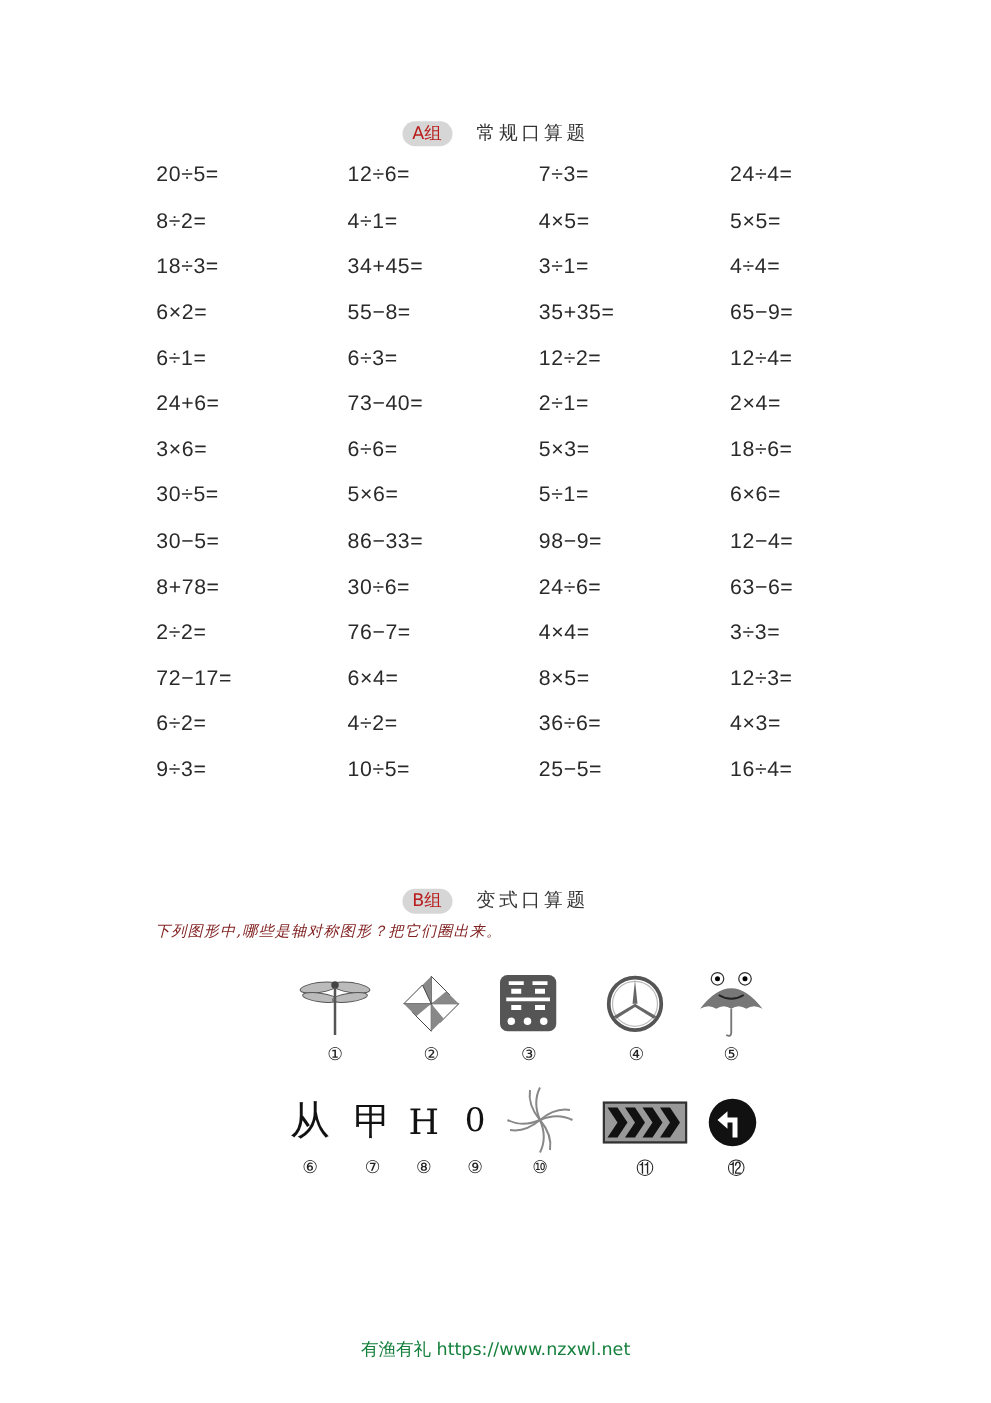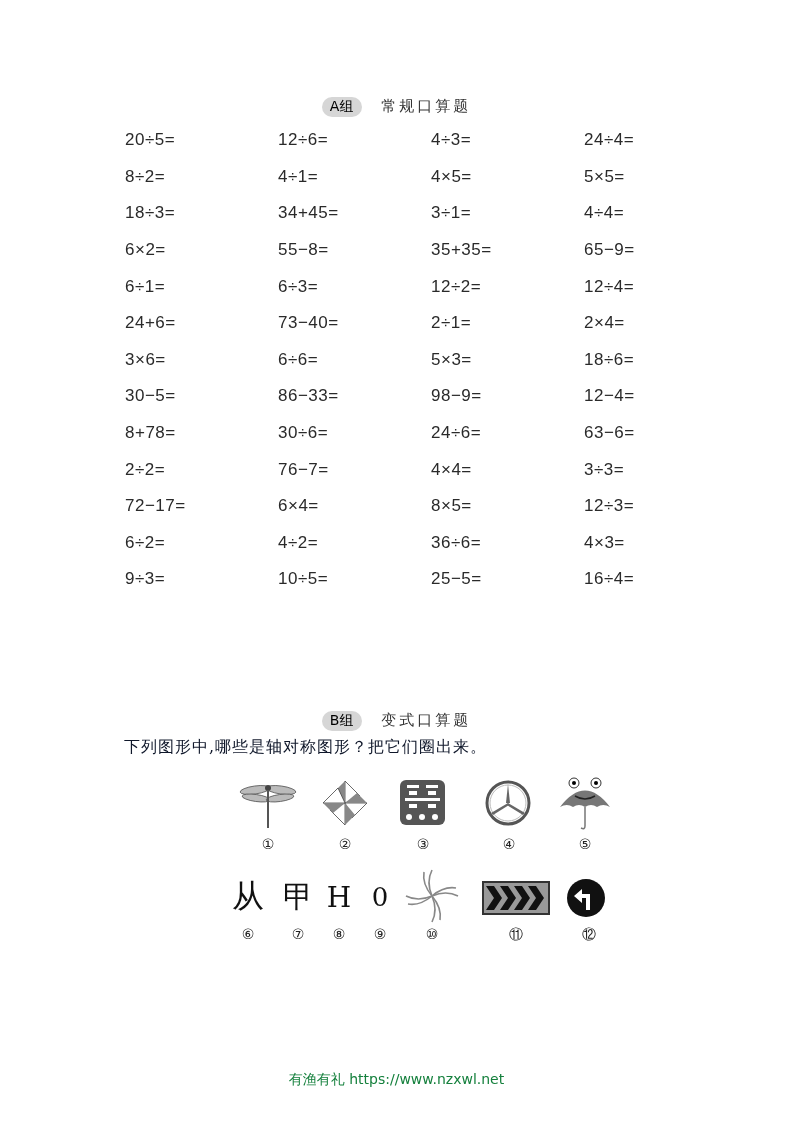--- a/index.html
+++ b/index.html
@@ -1,49 +1,49 @@
 <!DOCTYPE html>
 <html><head>
   <meta charset="utf-8">
   <style>
     html, body { margin: 0; padding: 0; background: #ffffff; }
     body { width: 793px; height: 1122px; position: relative; overflow: hidden;
            font-family: "DejaVu Sans", "Liberation Sans", sans-serif; color: #222; }
     .section-head { position: absolute; left: 0; width: 793px; text-align: center;
                     font-size: 15px; color: #333; }
     .badge { display: inline-block; background: #d6d6d6; border-radius: 11px;
-             padding: 1px 9px 1px 8px; margin-right: 14px; font-size: 14px; color: #000000; }
+             padding: 1px 9px 1px 8px; margin-right: 14px; font-size: 14px; color: #b91c1c; }
     .section-title { letter-spacing: 3px; font-family: Liberation Serif, serif; }
     .grid { position: absolute; left: 125px; top: 122px; width: 560px; }
     .row { height: 36.6px; display: flex; align-items: center; }
     .cell { width: 153px; font-family: "Liberation Sans", "DejaVu Sans", sans-serif;
             font-size: 17px; color: #2a2a2a; letter-spacing: 0.5px; }
     .cell:nth-child(4) { width: 100px; }
-    .question { position: absolute; left: 124px; top: 737px; font-size: 16px;
-                font-family: "DejaVu Serif", "Liberation Serif", serif; color: #0f172a; letter-spacing: 1px; }
+    .question { position: absolute; left: 124px; top: 737px; font-size: 12px;
+                font-family: "DejaVu Serif", "Liberation Serif", serif; color: #7f1d1d; letter-spacing: 1px; font-style: italic; }
     .fig { position: absolute; display: flex; align-items: center; justify-content: center; }
     .num { position: absolute; width: 24px; text-align: center; font-size: 14px; color: #222;
            font-family: "DejaVu Sans", sans-serif; }
     .glyph { font-family: "DejaVu Serif", "Liberation Serif", serif; color: #111; }
     .footer { position: absolute; top: 1071px; left: 0; width: 793px; text-align: center;
               font-size: 14px; color: #15803d; font-family: "DejaVu Sans", sans-serif; }
   </style>
 </head>
 <body>
 
 <div class="section-head" style="top:97px;">
   <span class="badge">A组</span>
   <span class="section-title">常规口算题</span>
 </div>
 
 <div class="grid" id="grid">
     <div class="row">
       <div class="cell">20÷5=</div>
       <div class="cell">12÷6=</div>
-      <div class="cell">4÷3=</div>
+      <div class="cell">7÷3=</div>
       <div class="cell">24÷4=</div>
     </div>
     <div class="row">
       <div class="cell">8÷2=</div>
       <div class="cell">4÷1=</div>
       <div class="cell">4×5=</div>
       <div class="cell">5×5=</div>
     </div>
     <div class="row">
       <div class="cell">18÷3=</div>
@@ -67,20 +67,26 @@
       <div class="cell">24+6=</div>
       <div class="cell">73−40=</div>
       <div class="cell">2÷1=</div>
       <div class="cell">2×4=</div>
     </div>
     <div class="row">
       <div class="cell">3×6=</div>
       <div class="cell">6÷6=</div>
       <div class="cell">5×3=</div>
       <div class="cell">18÷6=</div>
+    </div>
+    <div class="row">
+      <div class="cell">30÷5=</div>
+      <div class="cell">5×6=</div>
+      <div class="cell">5÷1=</div>
+      <div class="cell">6×6=</div>
     </div>
     <div class="row">
       <div class="cell">30−5=</div>
       <div class="cell">86−33=</div>
       <div class="cell">98−9=</div>
       <div class="cell">12−4=</div>
     </div>
     <div class="row">
       <div class="cell">8+78=</div>
       <div class="cell">30÷6=</div>

